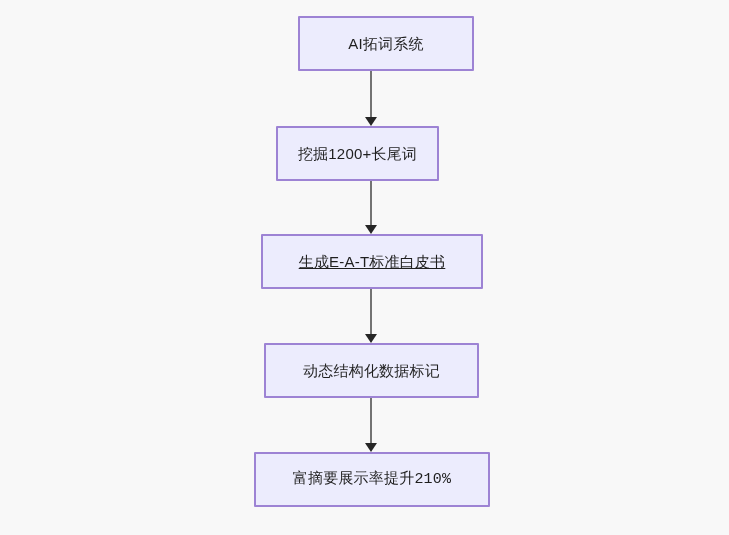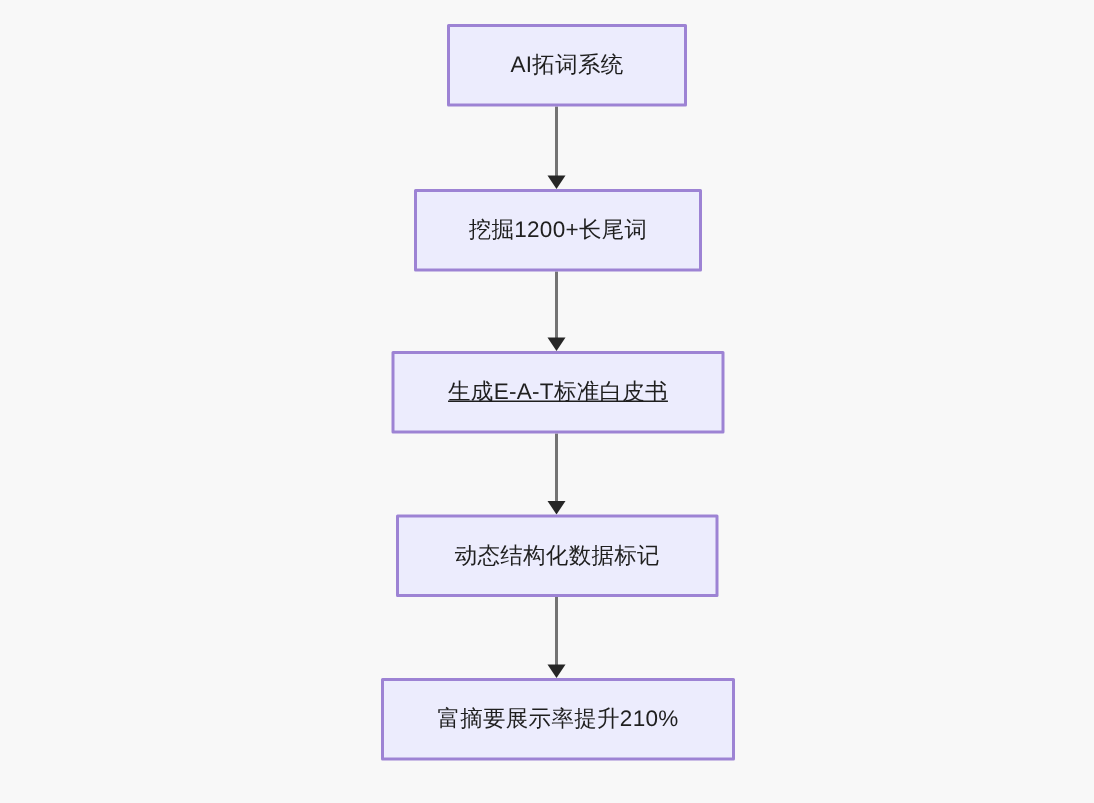--- a/index.html
+++ b/index.html
@@ -77,33 +77,33 @@
   <div class="connector" style="left: 371px; top: 289px; height: 54px;">
     <div class="stem" style="height: 46px; background: rgb(115, 115, 115);"></div>
     <div class="head" style="top: 45px; border-top-color: rgb(38, 38, 38);"></div>
   </div>
 
   <div class="connector" style="left: 371px; top: 398px; height: 54px;">
     <div class="stem" style="height: 46px; background: rgb(115, 115, 115);"></div>
     <div class="head" style="top: 45px; border-top-color: rgb(38, 38, 38);"></div>
   </div>
 
-  <div class="node" style="left: 298px; top: 16px; width: 160px; height: 55px; background: rgb(236, 236, 253); border-color: rgb(157, 131, 212); color: rgb(31, 31, 31);">
+  <div class="node" style="left: 298px; top: 16px; width: 176px; height: 55px; background: rgb(236, 236, 253); border-color: rgb(157, 131, 212); color: rgb(31, 31, 31);">
     <span class="node-label">AI拓词系统</span>
   </div>
 
-  <div class="node" style="left: 276px; top: 126px; width: 192px; height: 55px; background: rgb(236, 236, 253); border-color: rgb(157, 131, 212); color: rgb(31, 31, 31);">
+  <div class="node" style="left: 276px; top: 126px; width: 163px; height: 55px; background: rgb(236, 236, 253); border-color: rgb(157, 131, 212); color: rgb(31, 31, 31);">
     <span class="node-label">挖掘1200+长尾词</span>
   </div>
 
   <div class="node" style="left: 261px; top: 234px; width: 222px; height: 55px; background: rgb(236, 236, 253); border-color: rgb(157, 131, 212); color: rgb(31, 31, 31); text-decoration: underline;">
     <span class="node-label">生成E-A-T标准白皮书</span>
   </div>
 
   <div class="node" style="left: 264px; top: 343px; width: 215px; height: 55px; background: rgb(236, 236, 253); border-color: rgb(157, 131, 212); color: rgb(31, 31, 31);">
     <span class="node-label">动态结构化数据标记</span>
   </div>
 
-  <div class="node" style="left: 254px; top: 452px; width: 236px; height: 55px; background: rgb(236, 236, 253); border-color: rgb(157, 131, 212); color: rgb(31, 31, 31);">
+  <div class="node" style="left: 254px; top: 452px; width: 236px; height: 55px; background: rgb(236, 236, 253); border-color: rgb(157, 131, 212); color: rgb(31, 31, 31); font-family: Liberation Mono, monospace;">
     <span class="node-label">富摘要展示率提升210%</span>
   </div>
 
 </div>
 
 </body></html>

